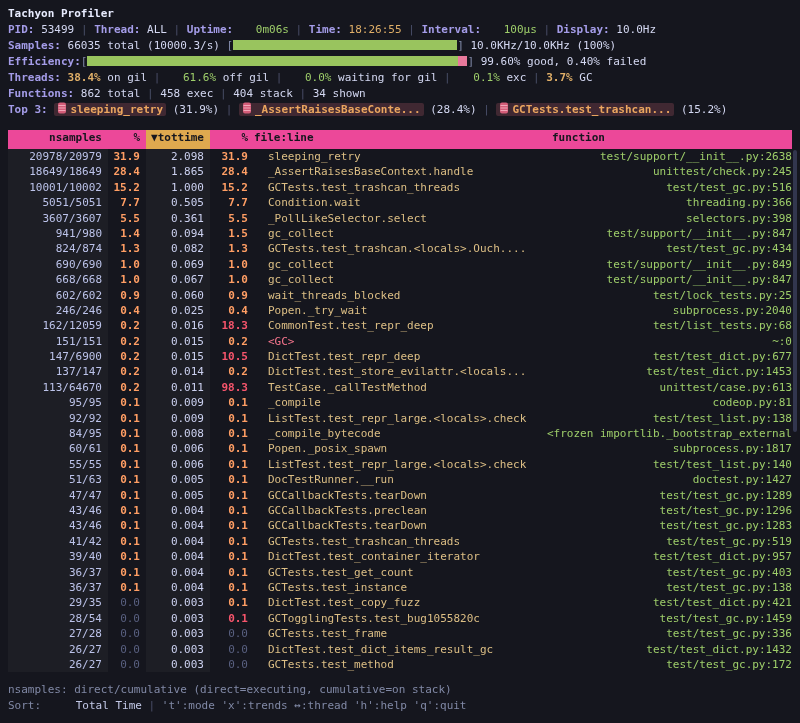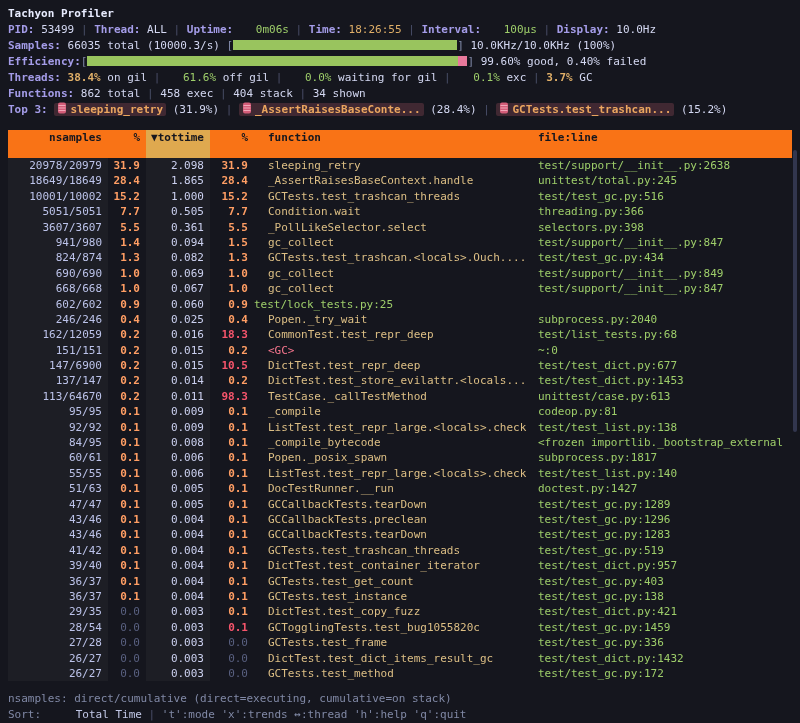--- a/index.html
+++ b/index.html
@@ -23,31 +23,31 @@
   .eff-bar{width:380px;}
   .fill-good{display:inline-block;height:10px;background:#99c45e;}
   .fill-bad{display:inline-block;height:10px;background:#e8799c;}
   .chip{background:#402832;border-radius:2px;padding:0 3px;color:#eba65f;font-weight:bold;}
   .thread-ico{display:inline-block;vertical-align:-1px;margin-right:3px;}
   .pct-out{color:#d4d8f2;}
 
   
   .tbl{margin-top:12px;}
   .grid{display:grid;grid-template-columns:100px 38px 64px 44px 1fr 254px;}
-  .thead{background:#f97316;color:#15161e;font-weight:bold;height:28px;line-height:16px;}
+  .thead{background:#ec4899;color:#15161e;font-weight:bold;height:19px;line-height:16px;}
   .thead .cell{color:#15161e;}
   .th-tt{background:#dfa94f;}
   .row{height:15.4px;line-height:15.4px;}
   .cell{overflow:hidden;white-space:nowrap;}
   .r{text-align:right;padding-right:6px;}
   .l{padding-left:14px;}
   .c-ns{color:#bcc3ea;background:rgba(255,255,255,.035);}
   .c-tt{color:#ccd1f0;background:rgba(255,255,255,.035);}
   .c-fn{color:#ddbf85;}
-  .c-file{color:#9ece6a;}
+  .c-file{color:#9ece6a;text-align:right;}
   .p-hi{color:#ff9e64;font-weight:bold;}
   .p-hot{color:#f7556c;font-weight:bold;}
   .p-zero{color:#596080;}
   .fn-special{color:#f7768e;}
 
   .scroll-thumb{position:absolute;right:3px;top:150px;width:4px;height:282px;background:#32364e;border-radius:2px;}
 
   .foot{margin-top:10px;color:#8189a6;}
   .foot .hl{color:#c3c9e8;margin-left:28px;}
 </style>
@@ -136,40 +136,40 @@
           </svg></span><span>GCTests.test_trashcan...</span></span>
     <span class="pct-out">(15.2%)</span>
   </div>
 
   <div class="tbl">
     <div class="grid thead">
       <div class="cell r">nsamples</div>
       <div class="cell r">%</div>
       <div class="cell r th-tt">▼tottime</div>
       <div class="cell r">%</div>
+      <div class="cell">file:line</div>
       <div class="cell l">function</div>
-      <div class="cell">file:line</div>
     </div>
     <div id="tbody">
   <div class="grid row">
     <div class="cell r c-ns">20978/20979</div>
     <div class="cell r c-p1 p-hi">31.9</div>
     <div class="cell r c-tt">2.098</div>
     <div class="cell r c-p2 p-hi">31.9</div>
     <div class="cell l c-fn">sleeping_retry</div>
     <div class="cell c-file">test/support/__init__.py:2638</div>
   </div>
 
   <div class="grid row">
     <div class="cell r c-ns">18649/18649</div>
     <div class="cell r c-p1 p-hi">28.4</div>
     <div class="cell r c-tt">1.865</div>
     <div class="cell r c-p2 p-hi">28.4</div>
     <div class="cell l c-fn">_AssertRaisesBaseContext.handle</div>
-    <div class="cell c-file">unittest/total.py:245</div>
+    <div class="cell c-file">unittest/check.py:245</div>
   </div>
 
   <div class="grid row">
     <div class="cell r c-ns">10001/10002</div>
     <div class="cell r c-p1 p-hi">15.2</div>
     <div class="cell r c-tt">1.000</div>
     <div class="cell r c-p2 p-hi">15.2</div>
     <div class="cell l c-fn">GCTests.test_trashcan_threads</div>
     <div class="cell c-file">test/test_gc.py:516</div>
   </div>
@@ -226,20 +226,21 @@
     <div class="cell r c-p2 p-hi">1.0</div>
     <div class="cell l c-fn">gc_collect</div>
     <div class="cell c-file">test/support/__init__.py:847</div>
   </div>
 
   <div class="grid row">
     <div class="cell r c-ns">602/602</div>
     <div class="cell r c-p1 p-hi">0.9</div>
     <div class="cell r c-tt">0.060</div>
     <div class="cell r c-p2 p-hi">0.9</div>
+    <div class="cell l c-fn">wait_threads_blocked</div>
     <div class="cell c-file">test/lock_tests.py:25</div>
   </div>
 
   <div class="grid row">
     <div class="cell r c-ns">246/246</div>
     <div class="cell r c-p1 p-hi">0.4</div>
     <div class="cell r c-tt">0.025</div>
     <div class="cell r c-p2 p-hi">0.4</div>
     <div class="cell l c-fn">Popen._try_wait</div>
     <div class="cell c-file">subprocess.py:2040</div>

